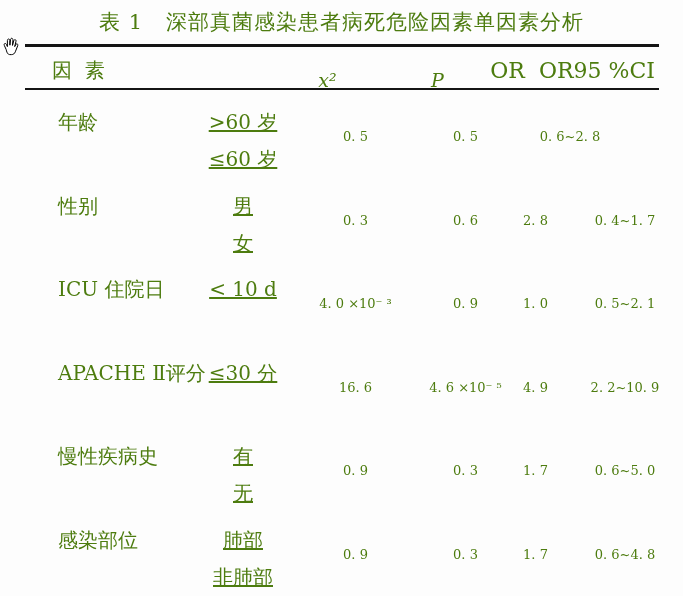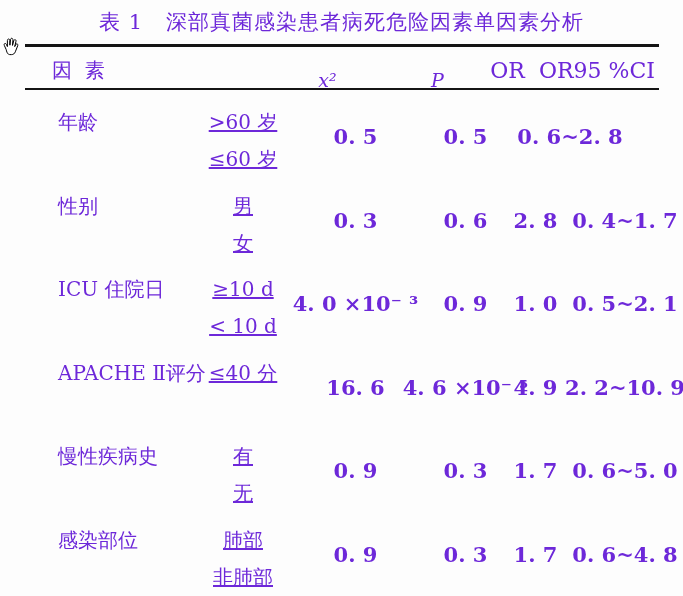--- a/index.html
+++ b/index.html
@@ -1,18 +1,18 @@
 <!DOCTYPE html>
 <html><head>
 <meta charset="utf-8">
 <style>
   html,body{margin:0;padding:0;background:#ffffff;}
   .page{
     position:relative;width:683px;height:596px;background:#fdfdfd;
-    font-family:"DejaVu Serif","Liberation Serif",serif;color:#6d28d9;
+    font-family:"DejaVu Serif","Liberation Serif",serif;color:#4d7c0f;
     overflow:hidden;
   }
   .title{
     position:absolute;top:8px;left:0;width:100%;text-align:center;
     font-size:21px;white-space:pre;letter-spacing:1px;
   }
   .rule{position:absolute;left:25px;width:634px;background:#141414;}
   .rule-top{top:44px;height:3px;}
   .rule-mid{top:88px;height:2px;}
   .hand-cursor{position:absolute;left:1px;top:37px;width:20px;height:21px;}
@@ -37,21 +37,21 @@
   .hcell.col-chi,.hcell.col-p{font-style:italic;font-size:19px;margin-top:19px;}
   .hcell.col-or,.hcell.col-ci{font-size:22px;}
   .cell-factor{
     padding:9px 0 0 5px;box-sizing:border-box;font-size:20px;
     line-height:37px;white-space:nowrap;overflow:visible;
   }
   .cell-levels{padding-top:9px;box-sizing:border-box;font-size:20px;text-decoration:underline;}
   .level{line-height:37px;white-space:nowrap;}
   .stat{
     display:flex;align-items:center;justify-content:center;
-    font-size:21px;white-space:nowrap;font-weight:bold;
+    font-size:13px;white-space:nowrap;
   }
 </style>
 </head>
 <body>
 
 <div class="page">
 
   <div class="title">表 1   深部真菌感染患者病死危险因素单因素分析</div>
 
   <span class="hand-cursor">
@@ -94,33 +94,32 @@
       </div>
       <div class="col-chi stat">0. 3</div>
       <div class="col-p stat">0. 6</div>
       <div class="col-or stat">2. 8</div>
       <div class="col-ci stat">0. 4~1. 7</div>
     </div>
 
     <div class="row">
       <div class="col-factor cell-factor">ICU 住院日</div>
       <div class="col-levels cell-levels">
-        <div class="level">≥10 d</div>
         <div class="level">&lt; 10 d</div>
       </div>
       <div class="col-chi stat">4. 0 ×10⁻ ³</div>
       <div class="col-p stat">0. 9</div>
       <div class="col-or stat">1. 0</div>
       <div class="col-ci stat">0. 5~2. 1</div>
     </div>
 
     <div class="row">
       <div class="col-factor cell-factor">APACHE Ⅱ评分</div>
       <div class="col-levels cell-levels">
-        <div class="level">≤40 分</div>
+        <div class="level">≤30 分</div>
       </div>
       <div class="col-chi stat">16. 6</div>
       <div class="col-p stat">4. 6 ×10⁻ ⁵</div>
       <div class="col-or stat">4. 9</div>
       <div class="col-ci stat">2. 2~10. 9</div>
     </div>
 
     <div class="row">
       <div class="col-factor cell-factor">慢性疾病史</div>
       <div class="col-levels cell-levels">

